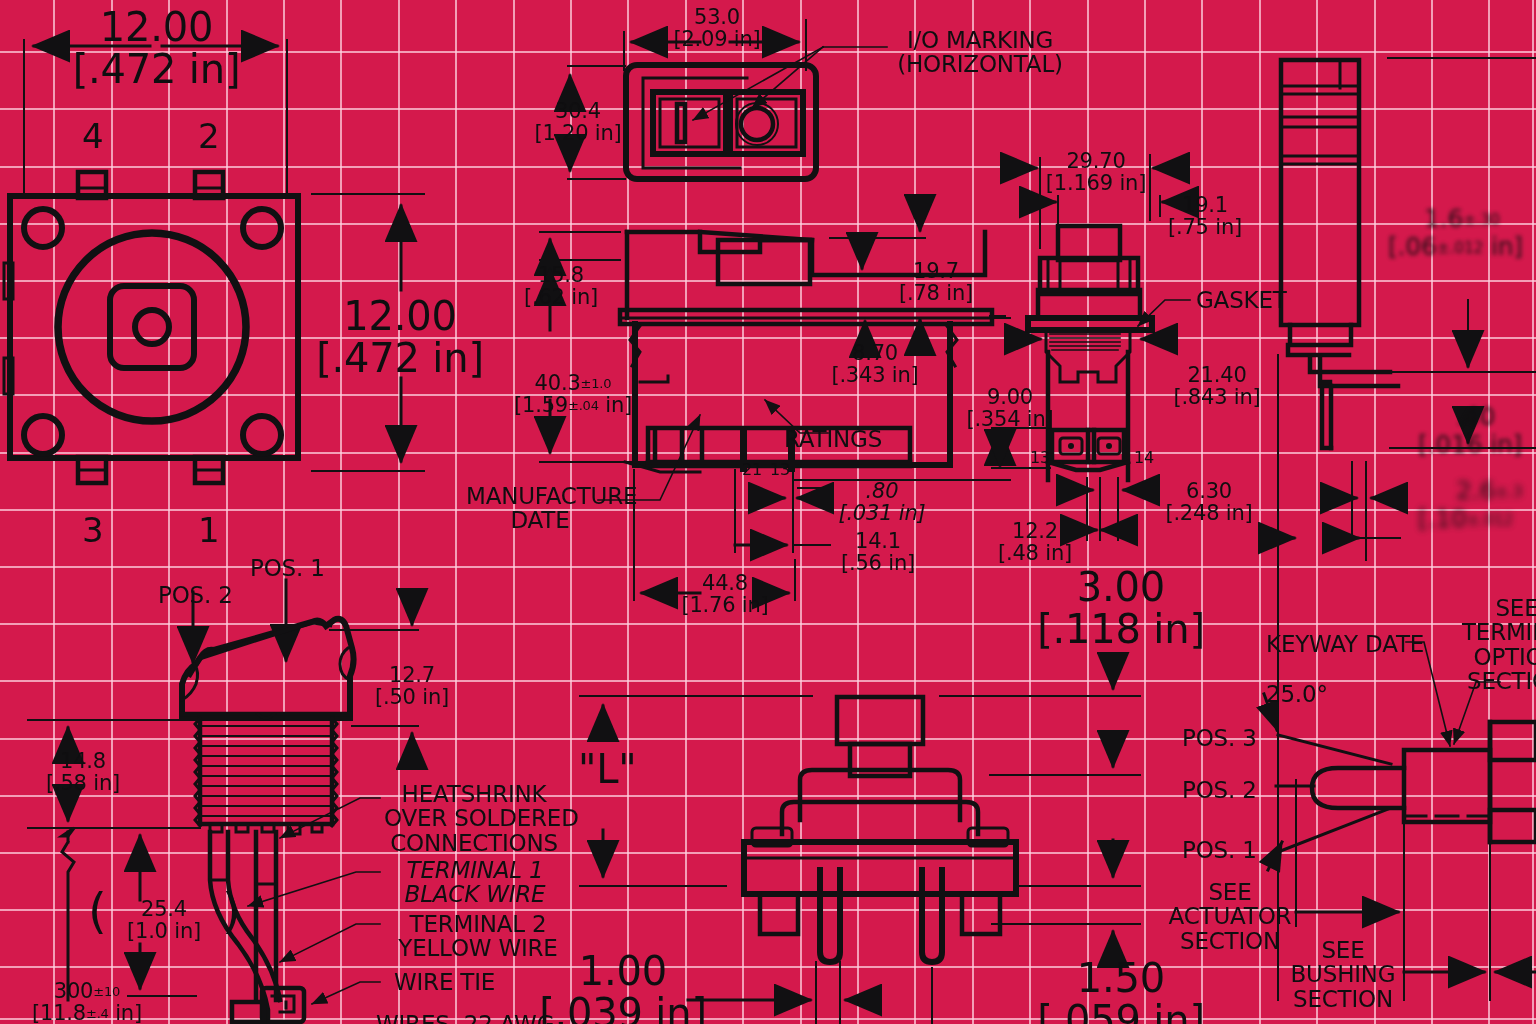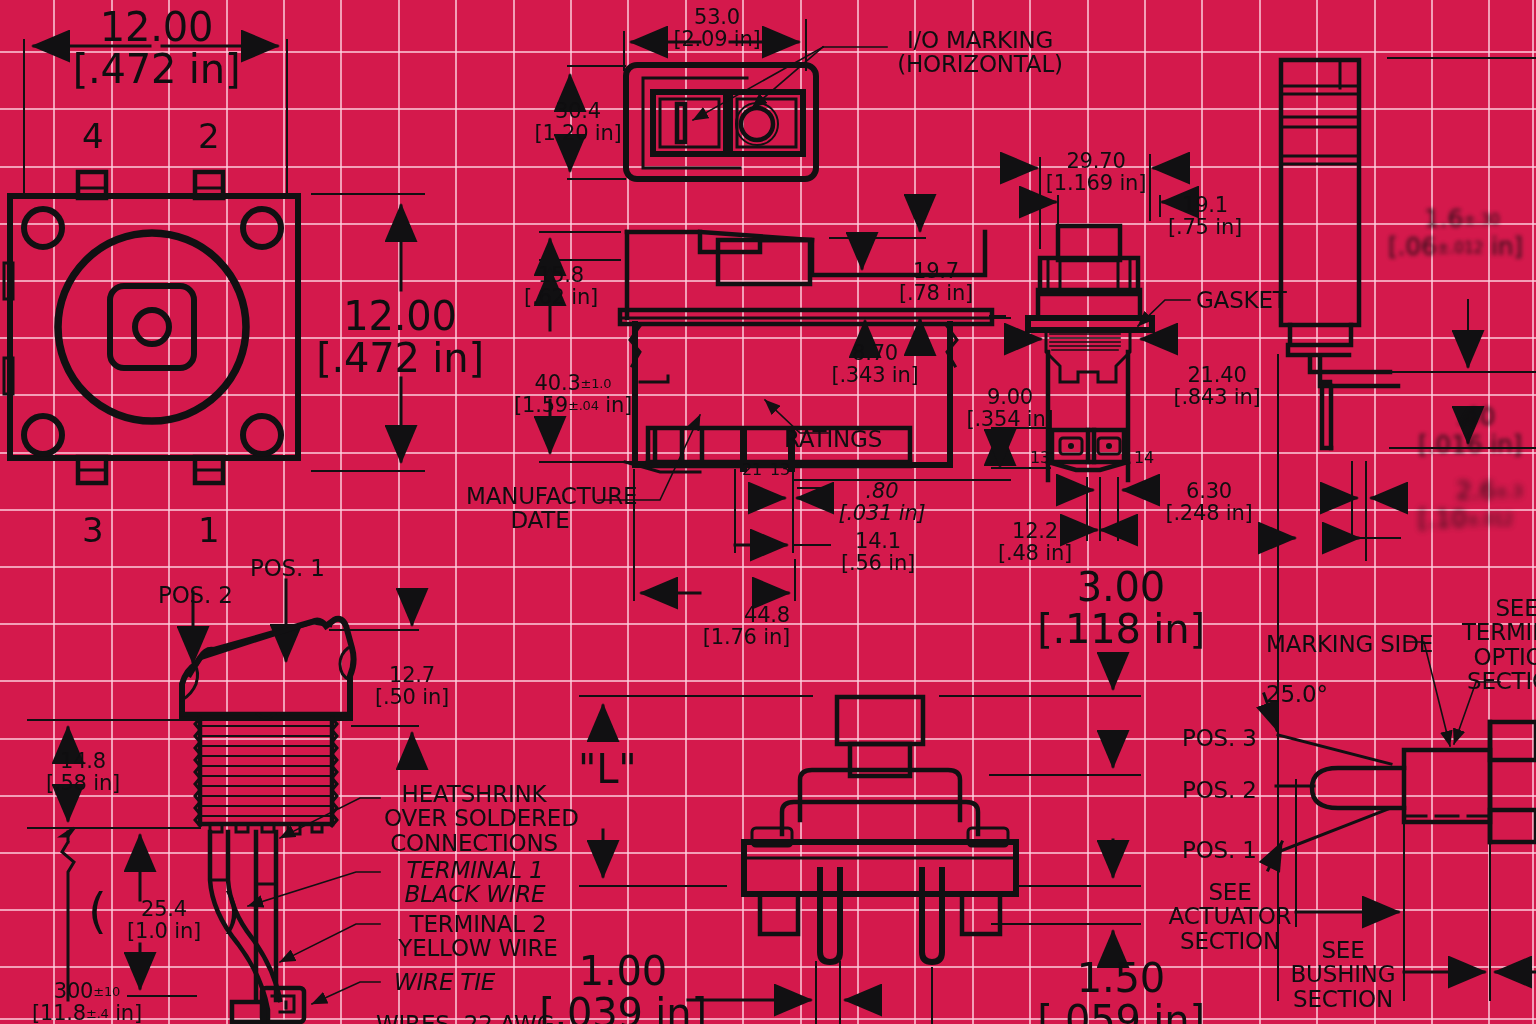--- a/index.html
+++ b/index.html
@@ -461,21 +461,21 @@
   <div class="txt dim-s" style="left:514px; top:372px;"><span>40.3</span><span class="sup">±1.0</span><br><span>[1.59</span><span class="sup">±.04</span><span> in]</span></div>
 
   <div class="txt dim-s ctr" style="left:888px; top:260px; width:96px;"><span>19.7</span><br><span>[.78 in]</span></div>
 
   <div class="txt dim-s ctr" style="left:820px; top:342px; width:110px;"><span>8.70</span><br><span>[.343 in]</span></div>
 
   <div class="txt dim-s ctr" style="left:826px; top:480px; width:112px;font-style:italic;"><span>.80</span><br><span>[.031 in]</span></div>
 
   <div class="txt dim-s ctr" style="left:828px; top:530px; width:100px;"><span>14.1</span><br><span>[.56 in]</span></div>
 
-  <div class="txt dim-s ctr" style="left:660px; top:604px; width:130px;text-align:right;"><span>44.8</span><br><span>[1.76 in]</span></div>
+  <div class="txt dim-s ctr" style="left:660px; top:572px; width:130px;"><span>44.8</span><br><span>[1.76 in]</span></div>
 
   <div class="txt note" style="left:784px; top:420px;margin-top:7px;">RATINGS</div>
 
   <div class="txt note ctr" style="left:466px; top:484px; width:148px;">MANUFACTURE
 DATE</div>
 
   <div class="txt term" style="left:742px; top:462px;">21</div>
   <div class="txt term" style="left:770px; top:462px;">13</div>
 
   <div class="txt dim-s ctr" style="left:1036px; top:150px; width:120px;"><span>29.70</span><br><span>[1.169 in]</span></div>
@@ -517,32 +517,32 @@
 
   <div class="txt dim-s" style="left:32px; top:980px;"><span>300</span><span class="sup">±10</span><br><span>[11.8</span><span class="sup">±.4</span><span> in]</span></div>
 
   <div class="txt note ctr" style="left:384px; top:782px; width:180px;">HEATSHRINK
 OVER SOLDERED
 CONNECTIONS</div>
   <div class="txt note ctr" style="left:390px; top:858px; width:170px;font-style:italic;">TERMINAL 1
 BLACK WIRE</div>
   <div class="txt note ctr" style="left:390px; top:912px; width:176px;">TERMINAL 2
 YELLOW WIRE</div>
-  <div class="txt note" style="left:394px; top:970px;font-style:italic;">WIRE TIE</div>
+  <div class="txt note" style="left:394px; top:970px;">WIRE TIE</div>
   <div class="txt note" style="left:376px; top:1012px;">WIRES, 22 AWG</div>
 
   <div class="txt dim-xb" style="left:578px; top:748px;">"L"</div>
 
   <div class="txt dim-xb ctr" style="left:1026px; top:566px; width:190px;"><span>3.00</span><br><span>[.118 in]</span></div>
 
   <div class="txt dim-xb ctr" style="left:1026px; top:936px; width:190px;margin-top:21px;"><span>1.50</span><br><span>[.059 in]</span></div>
 
   <div class="txt dim-xb ctr" style="left:528px; top:950px; width:190px;"><span>1.00</span><br><span>[.039 in]</span></div>
 
-  <div class="txt note" style="left:1266px; top:632px;">MARKING SIDE</div>
+  <div class="txt note" style="left:1266px; top:632px;">KEYWAY DATE</div>
 
   <div class="txt note ctr" style="left:1462px; top:596px; width:110px;">SEE
 TERMINAL
 OPTION
 SECTION</div>
 
   <div class="txt note" style="left:1266px; top:682px;">25.0°</div>
 
   <div class="txt note" style="left:1182px; top:726px;">POS. 3</div>
   <div class="txt note" style="left:1182px; top:778px;">POS. 2</div>

